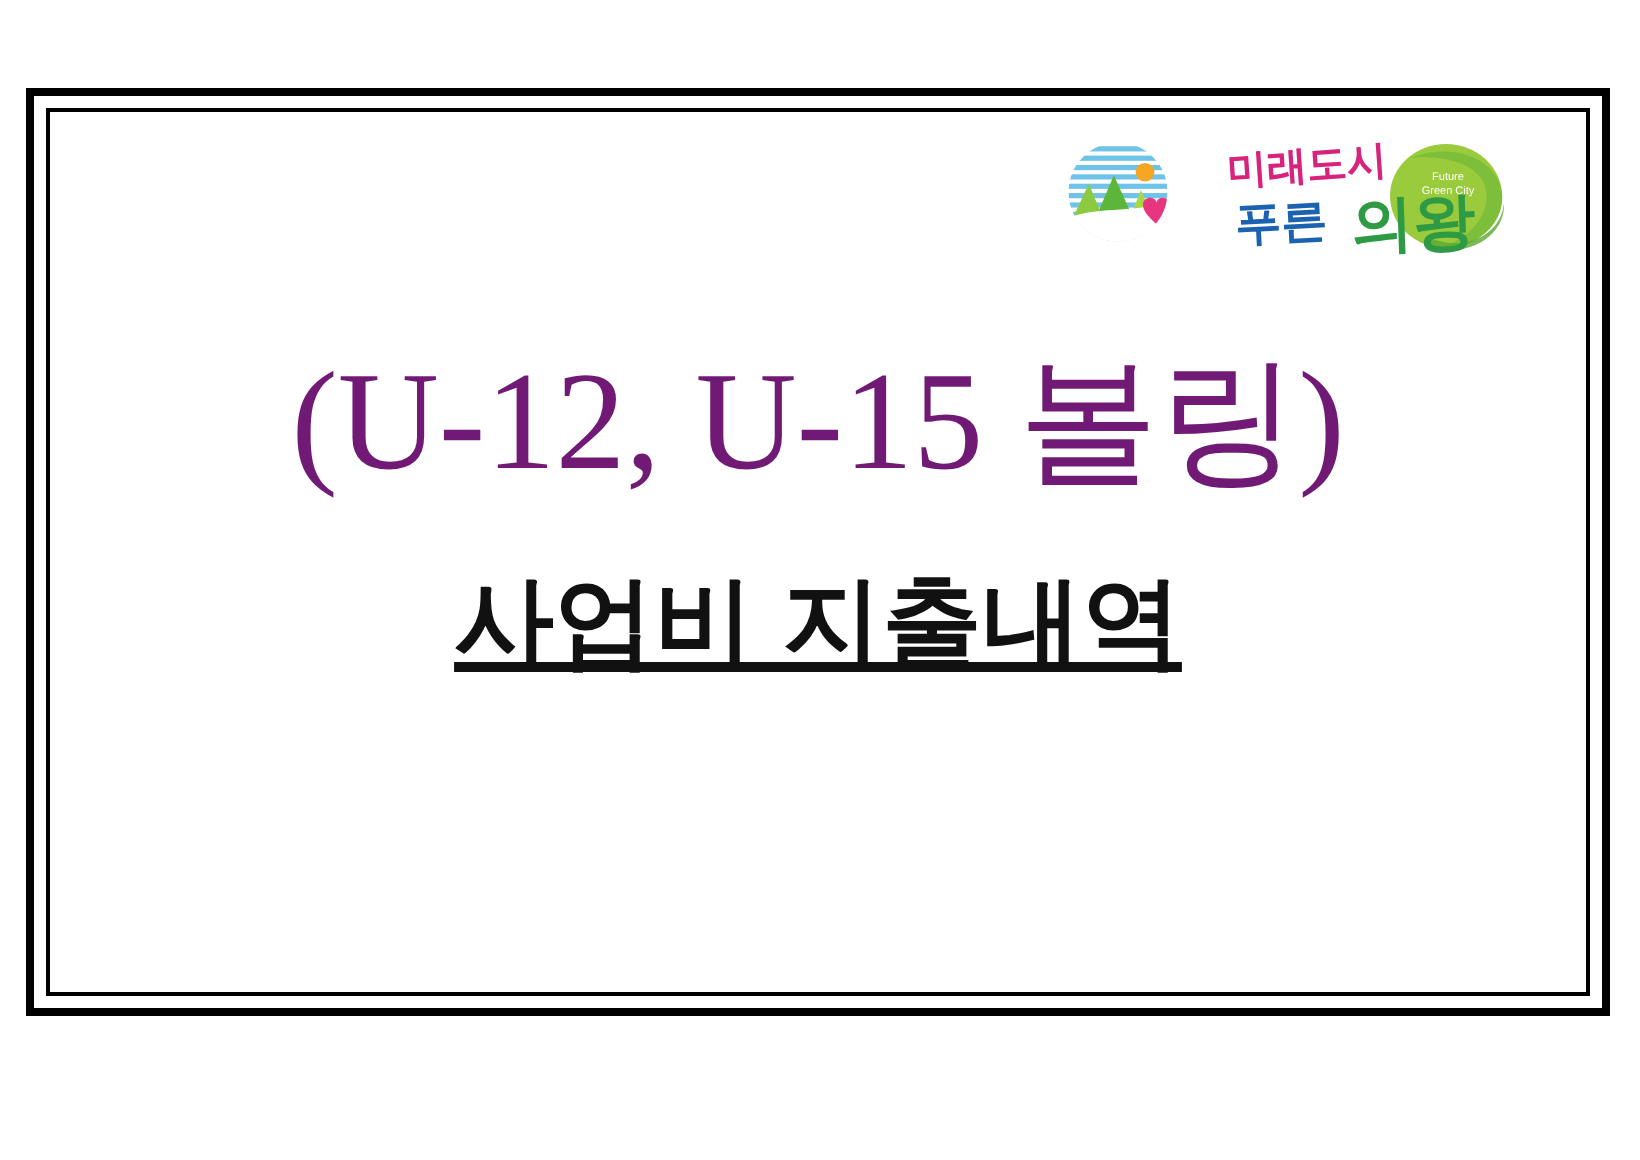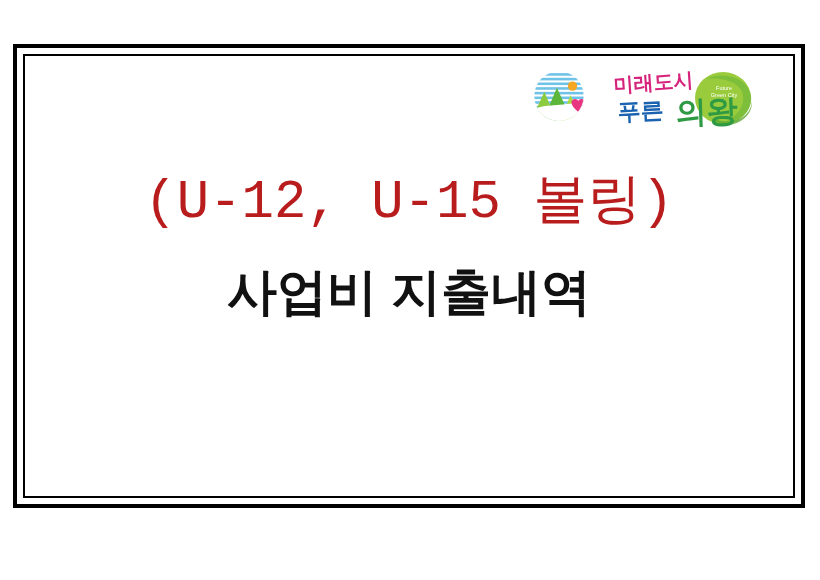--- a/index.html
+++ b/index.html
@@ -79,37 +79,38 @@
     font-weight: 700;
     font-size: 66px;
     line-height: 1.12;
     letter-spacing: 0.5px;
     color: #0a0a0a;
     white-space: nowrap;
     margin: 0;
   }
 
   #subtitle {
-    font-family: Liberation Mono, monospace;
+    font-family: Liberation Serif, serif;
     font-weight: 400;
-    font-size: 54px;
+    font-size: 70px;
     line-height: 1.15;
-    color: #b91c1c;
+    color: #701a75;
     white-space: nowrap;
     margin: 38px 0 0 0;
   }
 
   #tagline {
     font-family: "Liberation Sans", "DejaVu Sans", sans-serif;
     font-weight: 700;
     font-size: 50px;
     line-height: 1.15;
     color: #111111;
     white-space: nowrap;
     margin: 30px 0 0 0;
+    text-decoration: underline;
   }
 </style>
 </head>
 <body>
 
 <div id="poster-frame">
   <div id="poster-inner">
 
     <div id="logo-row">
 

